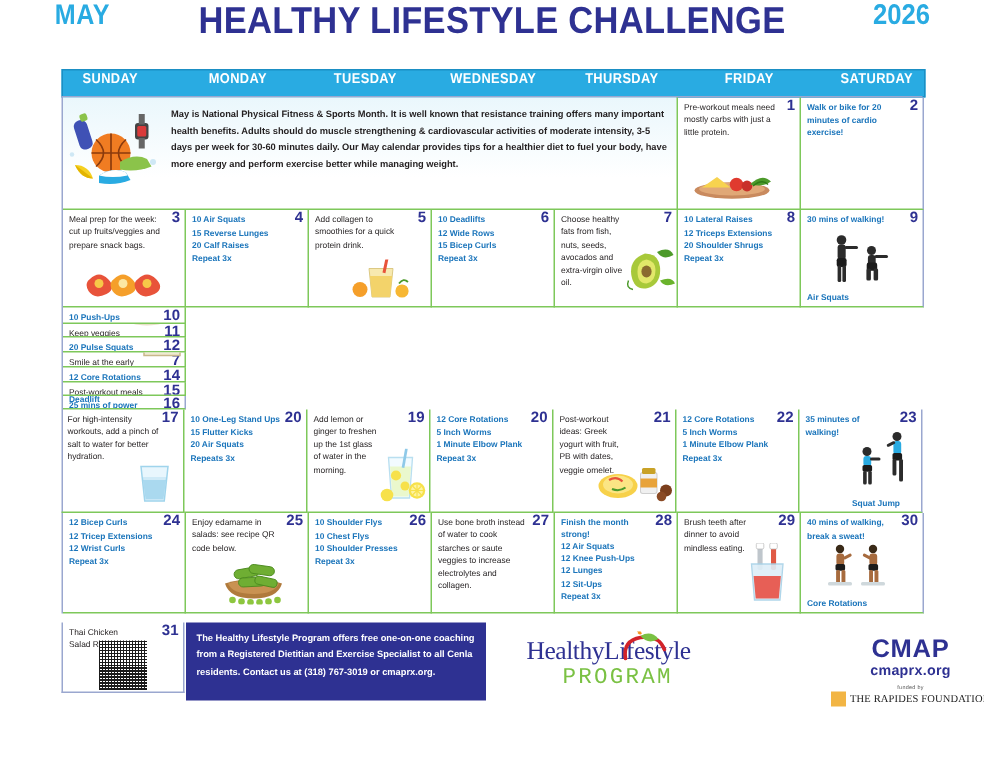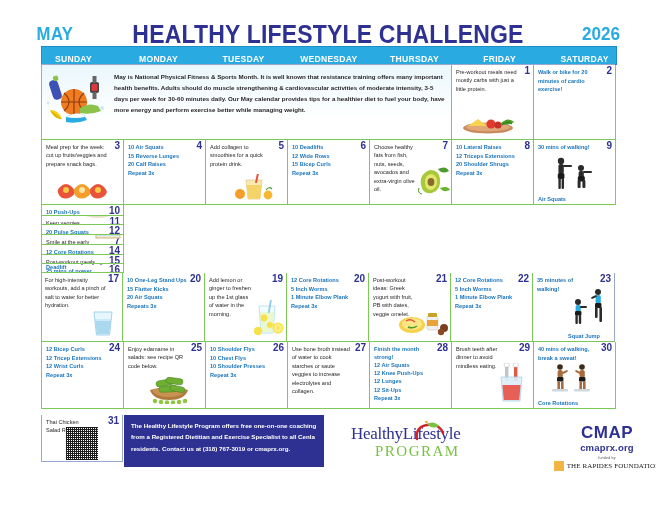--- a/index.html
+++ b/index.html
@@ -6,22 +6,22 @@
   body{
     width:656px;height:506px;overflow:hidden;
     background:#ffffff;
     font-family:"Liberation Sans", sans-serif;
     color:#231f20;
   }
   .page{position:relative;width:656px;height:506px;}
 
   
   .masthead{
-    position:absolute;left:0;top:12px;width:656px;height:44px;
-    display:flex;align-items:center;
+    position:absolute;left:0;top:0;width:656px;height:44px;
+    display:flex;
   }
   .month-word{
     width:110px;text-align:center;
     color:#29abe2;font-size:19px;font-weight:bold;
     letter-spacing:.5px;font-stretch:condensed;
     transform:scaleX(.88);
   }
   .main-title{
     flex:1;text-align:center;
     color:#2e3192;font-size:25px;font-weight:bold;
@@ -30,21 +30,21 @@
   }
   .year-word{
     width:110px;text-align:center;
     color:#29abe2;font-size:19px;font-weight:bold;
     transform:scaleX(.9);
   }
 
   
   .weekbar{
     position:absolute;left:41px;top:46px;width:574px;height:17px;
-    background:#29abe2;display:flex;align-items:flex-end;
+    background:#29abe2;display:flex;align-items:flex-start;
     border:1px solid #1b8fc4;
     gap:22px;
   }
   .weekbar div{
     flex:1;text-align:center;color:#ffffff;
     font-size:9.5px;font-weight:bold;letter-spacing:.3px;
     transform:scaleX(.9);
   }
 
   
@@ -126,21 +126,21 @@
     position:absolute;left:300px;top:-2px;width:330px;height:72px;
   }
   .hlp{position:absolute;left:10px;top:12px;width:160px;}
   .hlp-line1{
     font-size:17px;color:#2e3192;font-family:"Liberation Serif",serif;
     line-height:1;letter-spacing:-.3px;
   }
   .hlp-line1 .lstyle{color:#2e3192;}
   .hlp-line2{
     font-size:15px;color:#7ac143;letter-spacing:1.5px;
-    margin-top:1px;margin-left:24px;font-family:Liberation Serif, serif;
+    margin-top:1px;margin-left:24px;font-family:Liberation Mono, monospace;
   }
   .apple{
     position:absolute;left:62px;top:-4px;width:36px;height:22px;
   }
   .cmap{position:absolute;left:196px;top:10px;width:140px;text-align:center;}
   .cmap-main{font-size:17px;font-weight:bold;color:#2e3192;letter-spacing:.5px;}
   .cmap-sub{font-size:9.5px;font-weight:bold;color:#2e3192;letter-spacing:.2px;margin-top:-1px;}
   .funded{font-size:3.6px;color:#555;margin-top:3px;letter-spacing:.2px;}
   .rapides{
     display:flex;align-items:center;justify-content:center;gap:3px;margin-top:1px;

